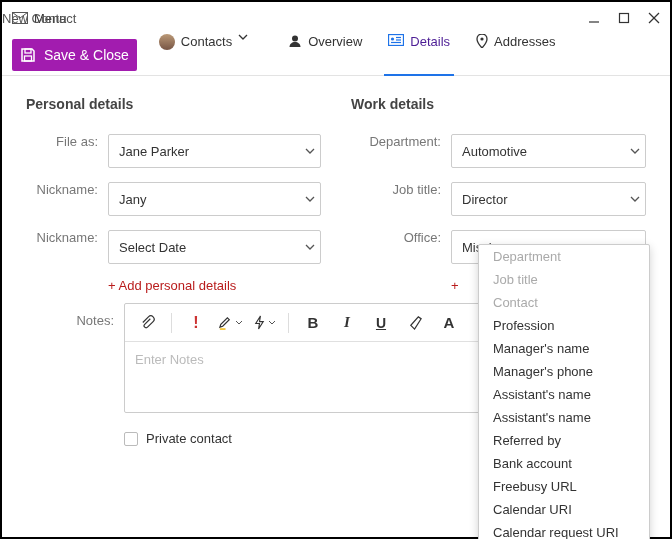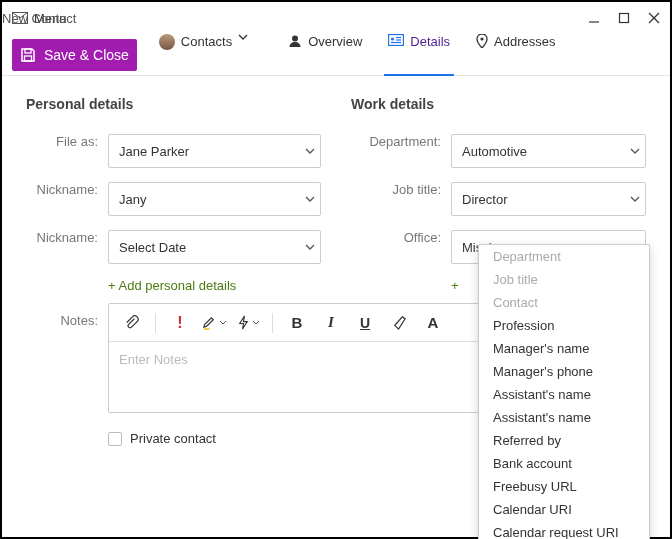--- a/index.html
+++ b/index.html
@@ -49,23 +49,23 @@
   .row-label.wide { width: 90px; }
   .combo { position: relative; flex: 1; }
   .combo input {
     width: 100%; height: 34px; border: 1px solid #ccc; border-radius: 2px;
     padding: 0 16px 0 10px; font-size: 13px; color: #333; outline: none;
   }
   .combo .chev {
     position: absolute; right: 6px; top: 50%; transform: translateY(-50%);
     pointer-events: none; color: #555;
   }
-  .add-link { color: #4d7c0f; font-size: 13px; cursor: pointer; margin-left: 82px; }
+  .add-link { color: #b91c1c; font-size: 13px; cursor: pointer; margin-left: 82px; }
   .add-link.right { margin-left: 0; }
-  .notes-area { padding: 0 24px; }
+  .notes-area { padding: 0 40px; }
   .notes-row { display: flex; align-items: flex-start; }
   .notes-label { width: 72px; text-align: right; color: #777; font-size: 13px; margin-right: 10px; padding-top: 10px; flex-shrink: 0;}
   .editor { flex: 1; border: 1px solid #ccc; border-radius: 2px; }
   .editor-toolbar {
     height: 38px; display: flex; align-items: center; gap: 6px; padding: 0 8px;
     border-bottom: 1px solid #e0e0e0;
   }
   .et-btn { width: 28px; height: 28px; display: flex; align-items: center; justify-content: center; cursor: pointer; color: #333; border-radius: 2px; }
   .et-sep { width: 1px; height: 20px; background: #ddd; margin: 0 4px; }
   .editor-body { height: 70px; padding: 10px; color: #bbb; font-size: 13px; }

